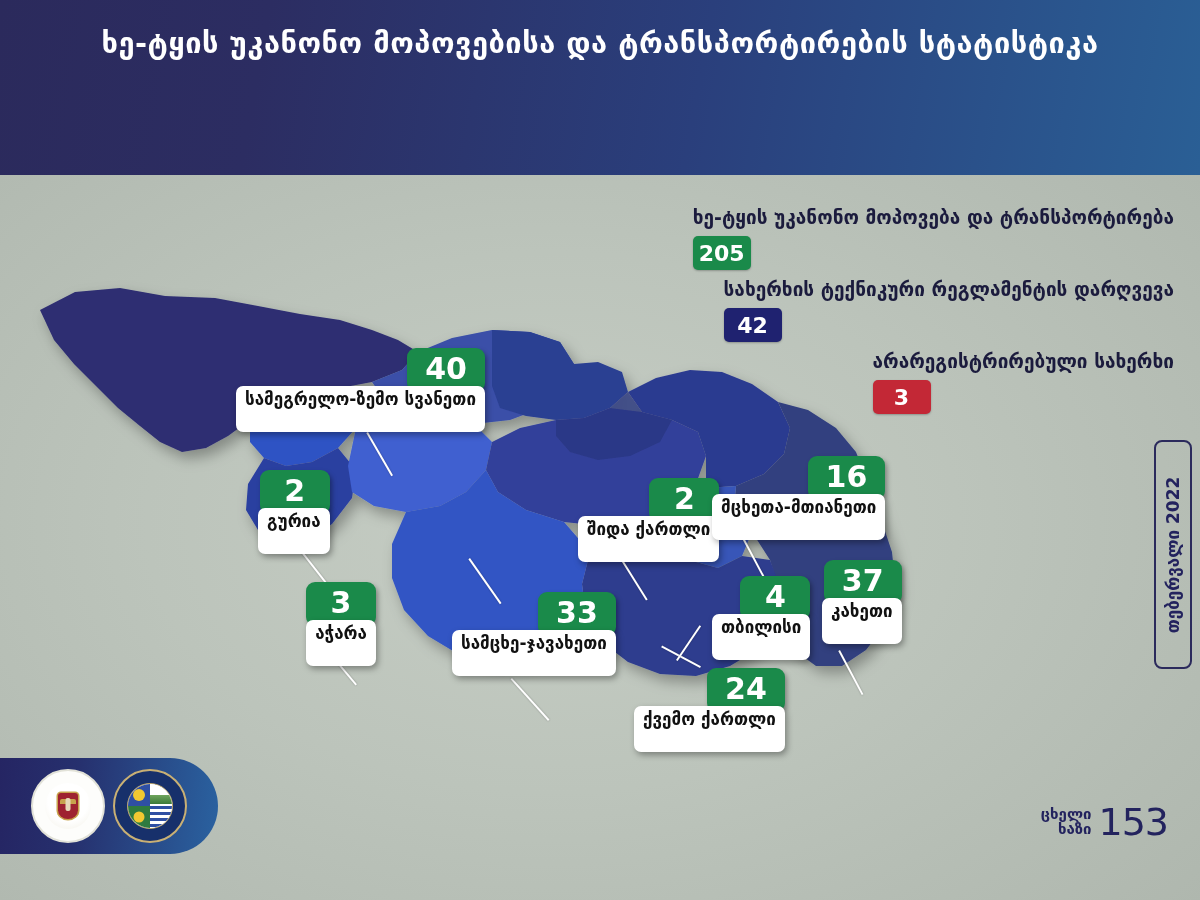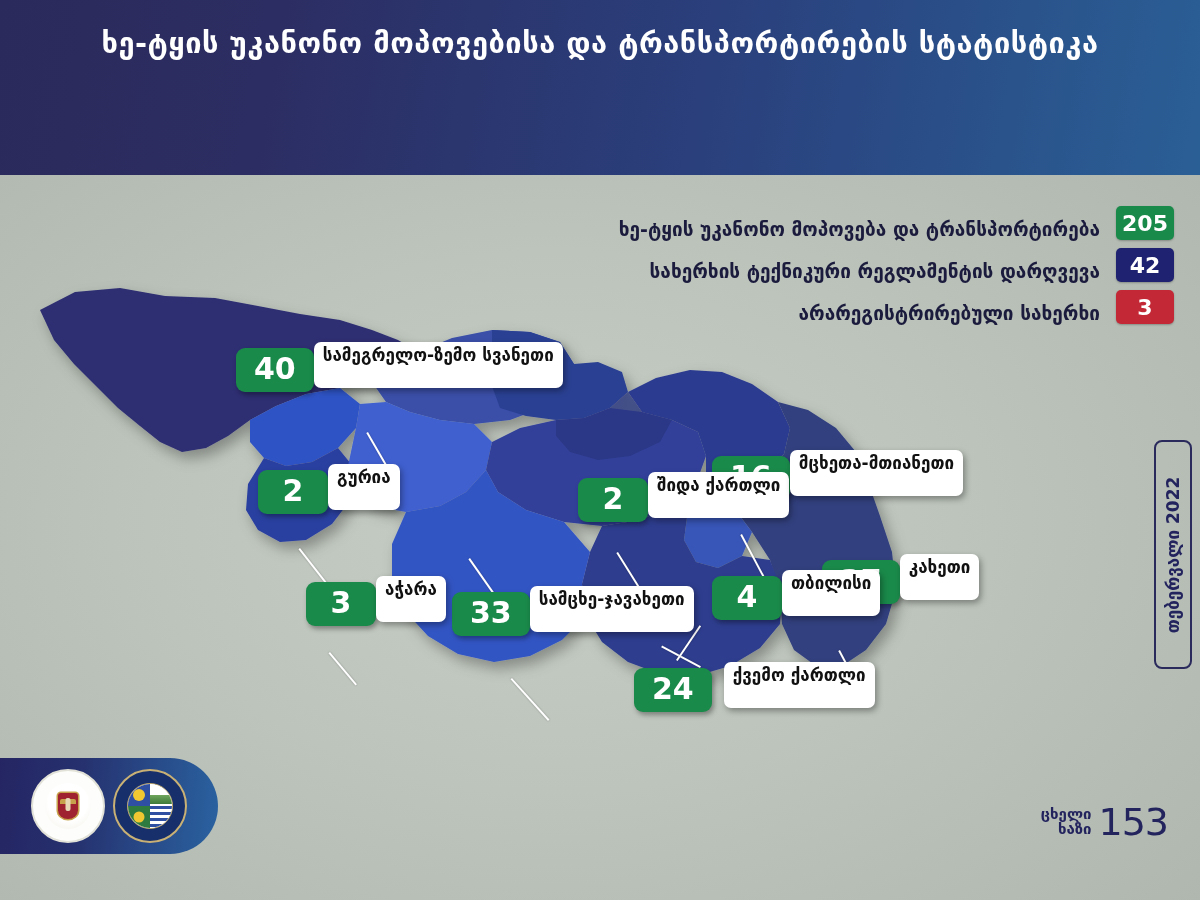--- a/index.html
+++ b/index.html
@@ -31,21 +31,21 @@
     white-space:nowrap;
     text-align:center;
     padding-top:26px;
   }
 
   
   .legend{
     position:absolute;right:26px;top:206px;
     display:flex;flex-direction:column;gap:8px;align-items:flex-end;
   }
-  .legend-row{display:flex;align-items:flex-end;gap:16px;}
+  .legend-row{display:flex;align-items:flex-start;gap:8px;flex-direction:column;}
   .legend-label{
     color:#1b1b3d;font-size:19px;font-weight:bold;white-space:nowrap;
     text-align:right;
   }
   .legend-badge{
     min-width:58px;height:34px;border-radius:5px;
     display:flex;align-items:center;justify-content:center;
     color:#fff;font-size:22px;font-weight:bold;
     box-shadow:0 1px 2px rgba(0,0,0,.25);
     padding:0 6px;box-sizing:border-box;
@@ -75,21 +75,21 @@
     background:#ffffff;
     color:#111;
     font-size:17px;font-weight:bold;
     border-radius:7px;
     padding:3px 9px 23px;
     display:inline-block;white-space:nowrap;
     box-shadow:2px 3px 6px rgba(0,0,0,.35);
     position:relative;z-index:3;
     margin-top:-6px;
   }
-  .callout.c-center{display:flex;flex-direction:row;align-items:flex-start;}
+  .callout.c-center{display:flex;flex-direction:column;align-items:flex-end;}
   .leader{position:absolute;background:#fff;height:2px;transform-origin:0 0;z-index:1;
           box-shadow:0 0 2px rgba(0,0,0,.3);}
 
   
   .date-tab{
     position:absolute;right:8px;top:440px;
     width:34px;height:225px;
     border:2px solid #2b2a5c;border-radius:8px;
     background:transparent;
     display:flex;align-items:center;justify-content:center;
@@ -282,21 +282,21 @@
     <div class="name">თბილისი</div>
   </div>
 
   <div class="leader" style="left:840px;top:650px;width:50px;transform:rotate(62deg);"></div>
   <div class="callout c-center" style="left:822px;top:560px;">
     <div class="num">37</div>
     <div class="name">კახეთი</div>
   </div>
 
   <div class="leader" style="left:676px;top:660px;width:42px;transform:rotate(-56deg);"></div>
-  <div class="callout c-center" style="left:634px;top:668px;gap:12px;">
+  <div class="callout c-center" style="left:634px;top:668px;">
     <div class="num">24</div>
     <div class="name">ქვემო ქართლი</div>
   </div>
 
   <div class="date-tab">
     <span>თებერვალი 2022</span>
   </div>
 
   <div class="logo-panel">
     <div class="emblem emblem-1">

